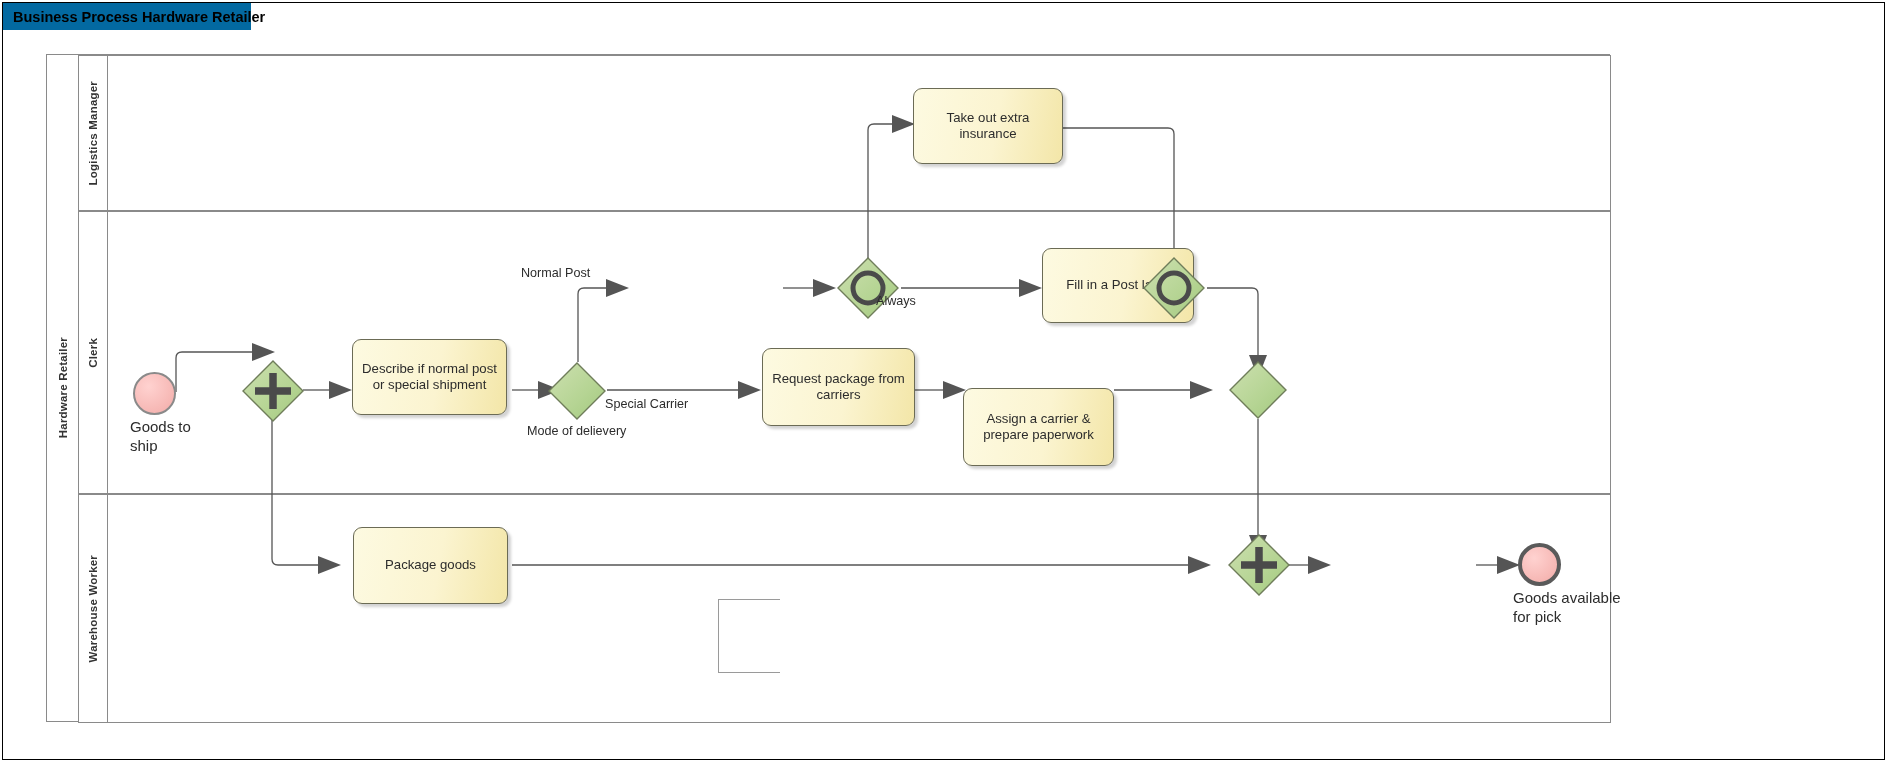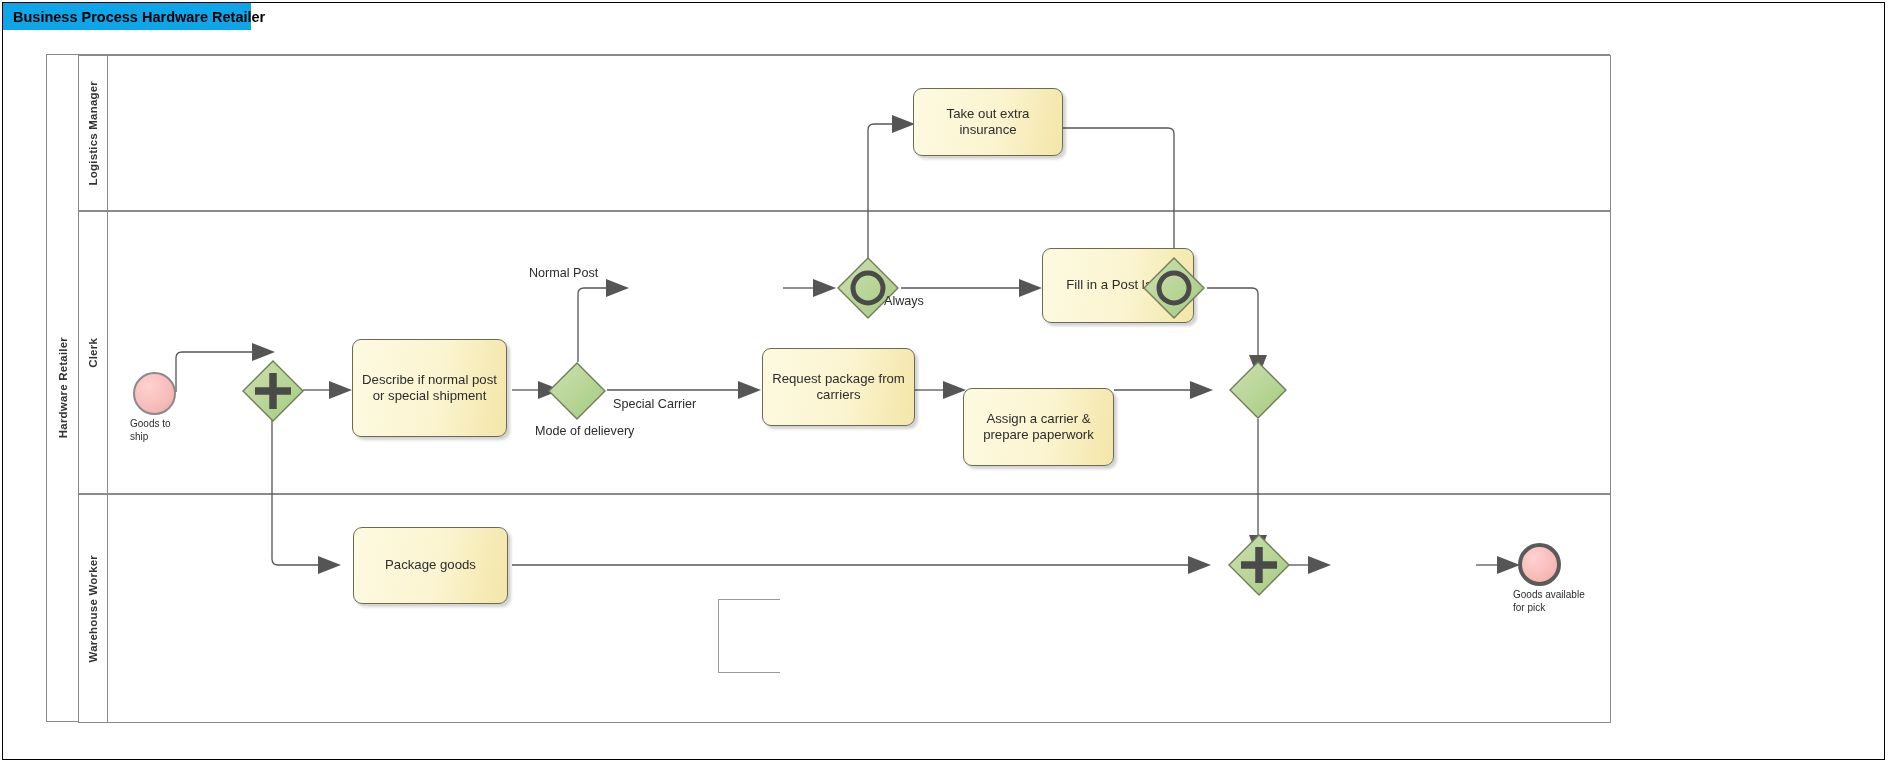--- a/index.html
+++ b/index.html
@@ -6,21 +6,21 @@
   html,body{margin:0;padding:0;background:#ffffff;}
   body{font-family:"Liberation Sans", sans-serif;}
   #canvas{position:relative;width:1889px;height:764px;background:#fff;overflow:hidden;}
 
   
   .diagram-frame{position:absolute;left:2px;top:2px;width:1883px;height:758px;
       border:1px solid #000;box-sizing:border-box;background:#fff;}
 
   
   .title-tab{position:absolute;left:3px;top:3px;height:27px;box-sizing:border-box;
-      background:#0ea5e9;display:flex;align-items:center;text-align:right;}
+      background:#0369a1;display:flex;align-items:center;text-align:right;}
   .title-tab .tab-label{font-size:14.5px;font-weight:bold;color:#000;padding:0 10px 0 10px;
       white-space:nowrap;letter-spacing:0px;}
   .title-tab-border{position:absolute;left:3px;top:3px;width:248px;height:27px;}
 
   
   .pool{position:absolute;box-sizing:border-box;border:1px solid #8a8a8a;background:#fff;}
   .pool-header{position:absolute;left:0;top:0;bottom:0;width:31px;border-right:1px solid #8a8a8a;
       display:flex;align-items:center;justify-content:center;background:#fff;}
   .pool-header .vlabel{writing-mode:vertical-rl;transform:rotate(180deg);
       font-size:11.5px;font-weight:bold;color:#333;white-space:nowrap;letter-spacing:.2px;}
@@ -38,29 +38,29 @@
       box-shadow:3px 3px 3px rgba(0,0,0,0.18);
       display:flex;align-items:center;justify-content:center;text-align:center;
       font-size:13.2px;color:#2c2c2c;line-height:1.25;padding:4px 8px;}
 
   
   .event{position:absolute;border-radius:50%;
       background:radial-gradient(circle at 35% 32%,#ffd2d0 0%,#f6b7b4 70%,#eda9a6 100%);
       box-sizing:border-box;}
   .event.start{border:2px solid #8a8a8a;}
   .event.end{border:4px solid #5a5a5a;}
-  .event-label{position:absolute;font-size:10px;color:#2c2c2c;line-height:1.25;
+  .event-label{position:absolute;font-size:15px;color:#2c2c2c;line-height:1.25;
       text-align:left;white-space:pre-line;}
 
   
   .gw{position:absolute;}
   .gw svg{display:block;overflow:visible;}
 
   
-  .elabel{position:absolute;font-size:12.6px;color:#2c2c2c;white-space:nowrap;margin-left:8px;}
+  .elabel{position:absolute;font-size:12.6px;color:#2c2c2c;white-space:nowrap;}
 
   
   .annotation{position:absolute;box-sizing:border-box;font-size:12.6px;color:#3b3b3b;
       line-height:1.35;padding:8px 0 0 12px;white-space:pre-line;}
   .annotation-bracket{position:absolute;box-sizing:border-box;
       border-left:1px solid #9a9a9a;border-top:1px solid #9a9a9a;border-bottom:1px solid #9a9a9a;}
 
   
   #wires{position:absolute;left:0;top:0;width:1889px;height:764px;pointer-events:none;}
   #wires path{fill:none;stroke:#555;stroke-width:1.3px;}
@@ -154,25 +154,25 @@
     <path d="M512,565 L1188,565"></path>
     <polygon class="head" points="1188,556 1211,565 1188,574"></polygon>
 
     <path d="M1289,565 L1308,565"></path>
     <polygon class="head" points="1308,556 1331,565 1308,574"></polygon>
 
     <path d="M1476,565 L1497,565"></path>
     <polygon class="head" points="1497,556 1520,565 1497,574"></polygon>
   </svg>
 
-  <div class="task" style="left:913px;top:88px;width:150px;height:68px;">
+  <div class="task" style="left:913px;top:88px;width:150px;height:76px;">
     <span>Take out extra insurance</span>
   </div>
 
-  <div class="task" style="left:352px;top:339px;width:155px;height:98px;">
+  <div class="task" style="left:352px;top:339px;width:155px;height:76px;">
     <span>Describe if normal post or special shipment</span>
   </div>
 
 
   <div class="task" style="left:1042px;top:248px;width:152px;height:75px;">
     <span>Fill in a Post label</span>
   </div>
 
   <div class="task" style="left:762px;top:348px;width:153px;height:78px;">
     <span>Request package from carriers</span>

